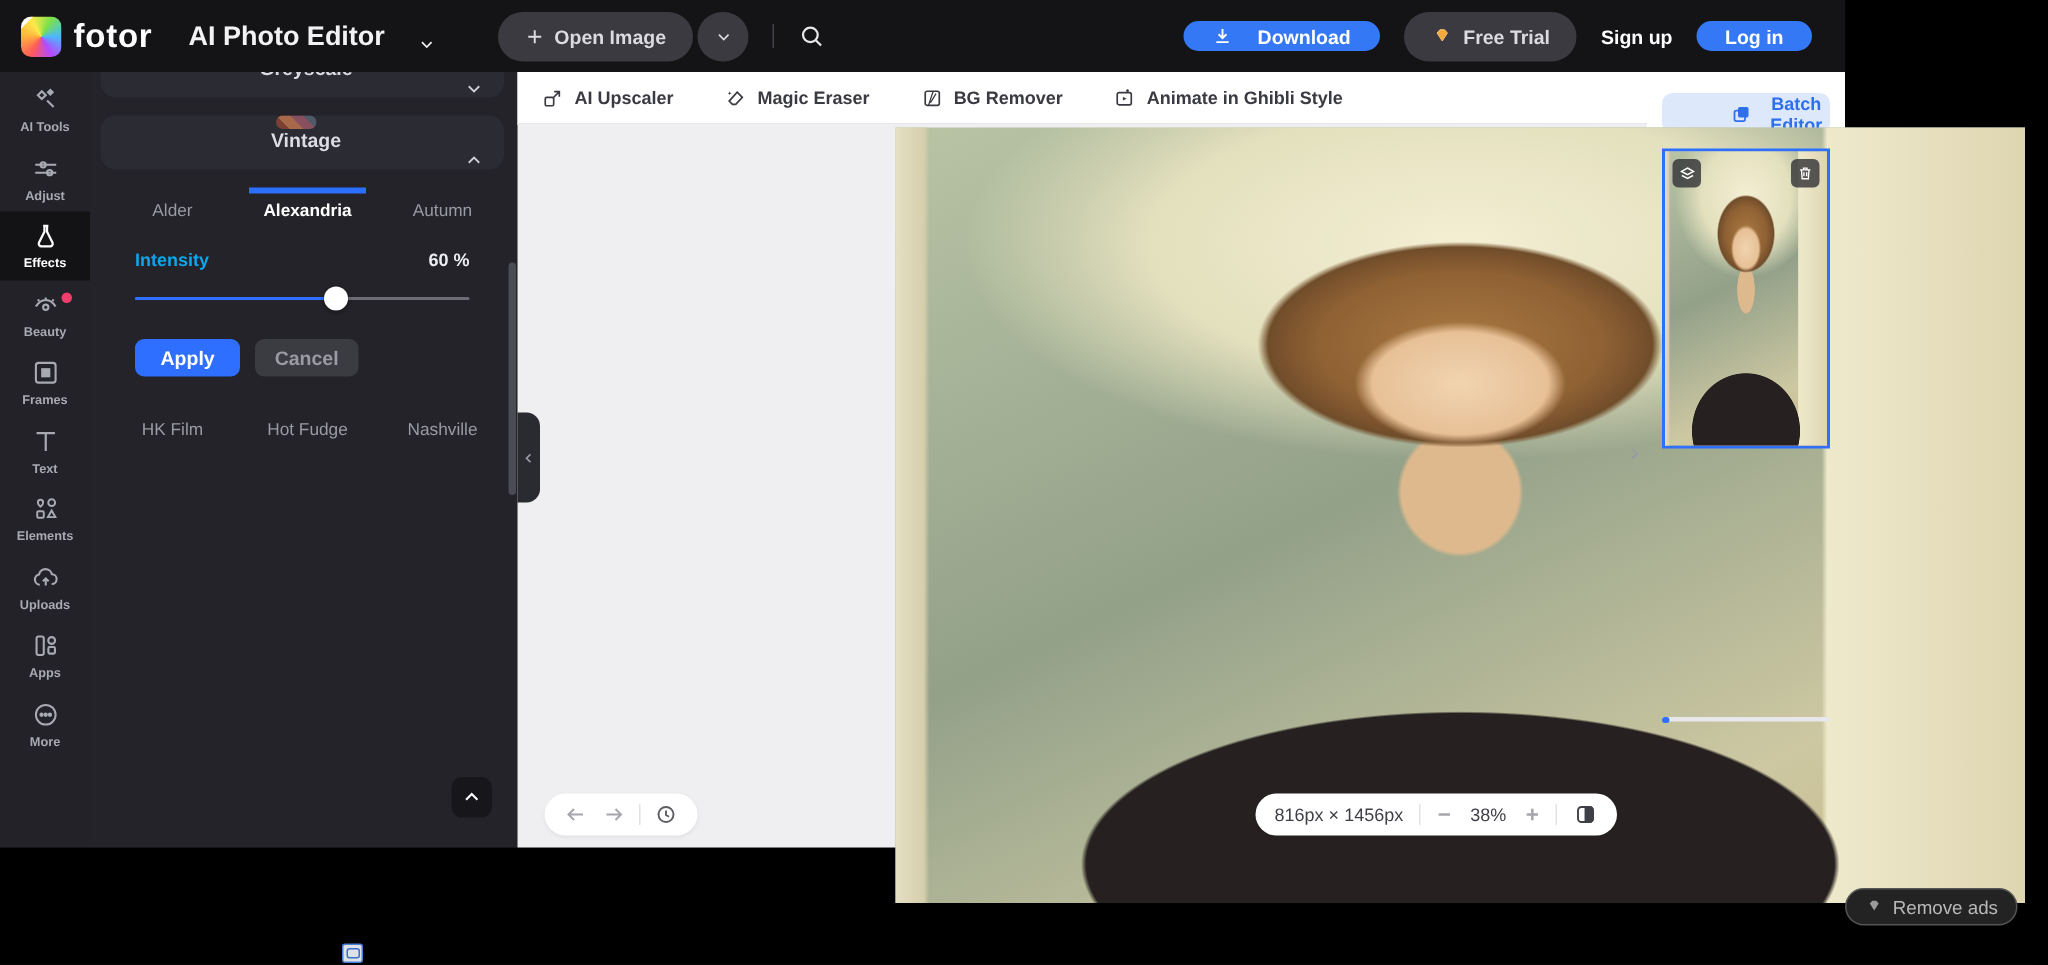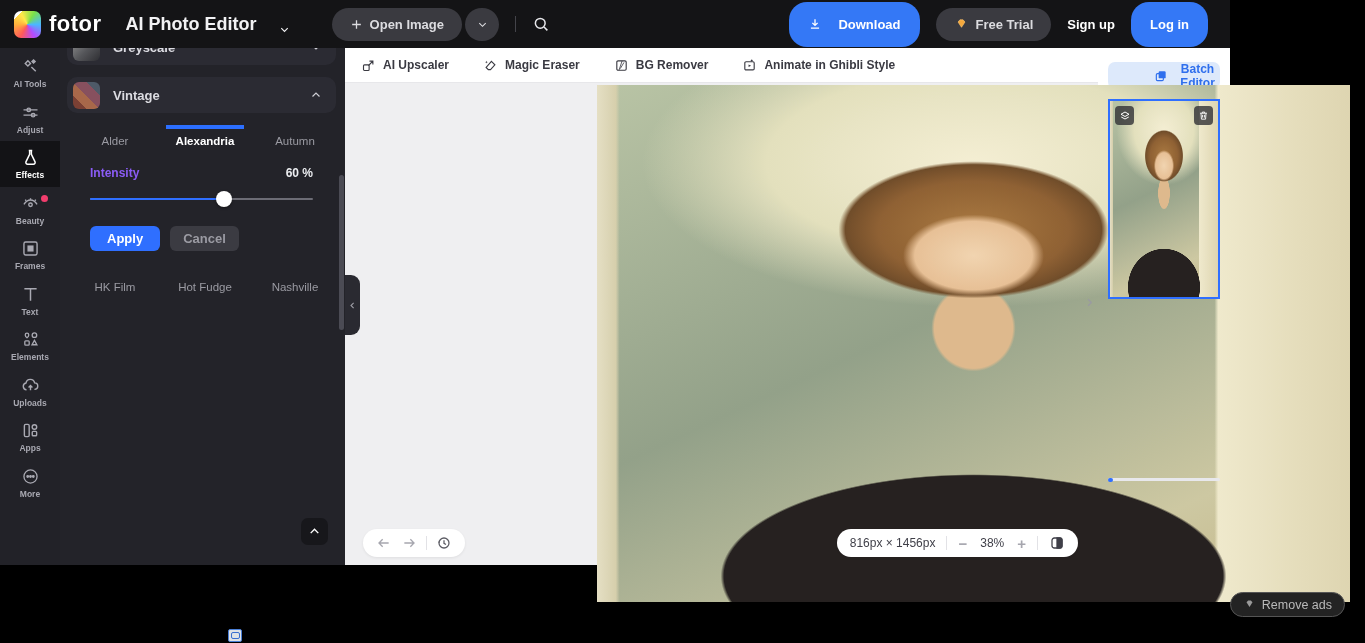--- a/index.html
+++ b/index.html
@@ -14,59 +14,59 @@
       linear-gradient(135deg,#fff 0 15%, transparent 15.5%),
       conic-gradient(from 210deg,#ff5a5a,#ffb13d,#ffe94a,#7ae04a,#4ab8ff,#b44aff,#ff5a5a); }
   .brand { color:#fff; font-size:22px; font-weight:700; letter-spacing:.5px; margin-left:8px; }
   .app-menu { display:flex; align-items:flex-end; gap:22px; color:#f2f2f4; font-size:18px; font-weight:700; margin-left:24px; cursor:pointer; }
   .open-split { display:flex; gap:3px; margin-left:42px; }
   .btn-dark { background:#3a3a40; color:#dcdce0; border:none; border-radius:17px; height:33px;
     display:flex; align-items:center; gap:7px; padding:0 18px; font-size:13px; font-weight:700; cursor:pointer; }
   .open-chev { width:34px; padding:0; justify-content:center; border-radius:17px; }
   .tb-divider { width:1px; height:16px; background:#44444a; margin:0 16px; }
   .tb-right { margin-left:auto; display:flex; align-items:center; gap:16px; }
-  .btn-blue { background:#3478f6; color:#fff; border:none; border-radius:18px; height:45px;
+  .btn-blue { background:#3478f6; color:#fff; border:none; border-radius:18px; height:20px;
     display:flex; align-items:center; gap:16px; padding:0 19px; font-size:13px; font-weight:700; cursor:pointer; }
   .signup { color:#fff; font-size:13px; font-weight:700; cursor:pointer; }
   .icon { display:inline-flex; align-items:center; justify-content:center; }
 
   .main-row { display:flex; height:517px; }
 
   
   .sidebar { width:60px; background:#222228; display:flex; flex-direction:column; padding-top:2px; }
   .side-item { height:45.5px; display:flex; flex-direction:column; align-items:center; justify-content:center;
     gap:2px; color:#a9a9b2; cursor:pointer; position:relative; }
   .side-item .lbl { font-size:8.5px; font-weight:700; }
   .side-item.active { background:#131316; color:#fff; }
   .dot { position:absolute; top:8px; right:12px; width:7px; height:7px; border-radius:50%; background:#f23d6d; }
 
   
   .panel { width:285px; background:#232329; position:relative; overflow:hidden; padding:0 0 0 0; }
   .group-card { margin:0 9px 0 7px; background:#2b2b33; border-radius:10px; height:36px;
-    display:flex; align-items:center; padding:0 14px 0 6px; cursor:pointer; }
+    display:flex; align-items:center; padding:0 14px 0 6px; cursor:pointer;flex-direction:column; }
   .group-card.cropped { margin-top:-19px; }
   .group-card + .group-card { margin-top:12px; }
   .group-thumb { width:27px; height:27px; border-radius:6px; }
   .gt-grey { background:linear-gradient(135deg,#9a9a9a 0%,#55565a 55%,#2e2e32 100%); }
   .gt-vintage { background:
       linear-gradient(45deg,#7a4034 0 25%, #a8684a 25% 50%, #87505e 50% 75%, #4e5a68 75%),
       #6a4a3a; }
   .group-label { color:#dcdce2; font-size:13px; font-weight:700; margin-left:13px; }
   .group-chev { margin-left:auto; color:#cfcfd6; }
 
   .filter-grid { display:grid; grid-template-columns:repeat(3,74px); column-gap:12px; row-gap:0;
     padding:14px 0 0 18px;gap:16px; }
   .filter-item { display:flex; flex-direction:column; align-items:center; cursor:pointer; }
   .thumb { width:74px; height:74px; border-radius:10px; position:relative; overflow:hidden; }
   .filter-item.selected .thumb { outline:2px solid #2f6fff; outline-offset:0; }
   .fname { margin-top:8px; font-size:11.5px; color:#9a9aa2; }
   .filter-item.selected .fname { color:#fff; font-weight:700; }
 
   .intensity-row { display:flex; justify-content:space-between; align-items:center; margin:19px 32px 0 30px; }
-  .intensity-label { color:#8b5cf6; font-size:12px; font-weight:700; }
+  .intensity-label { color:#0ea5e9; font-size:12px; font-weight:700; }
   .intensity-value { color:#eceef1; font-size:12px; font-weight:700; }
   .slider { position:relative; height:16px; margin:11px 32px 0 30px; cursor:pointer; }
   .slider .track { position:absolute; top:7px; left:0; right:0; height:2px; background:#6c6c75; border-radius:1px; }
   .slider .fill { position:absolute; top:7px; left:0; height:2px; background:#2f6fff; border-radius:1px; }
   .slider .sthumb { position:absolute; top:0; width:16px; height:16px; border-radius:50%; background:#fff;
     box-shadow:0 1px 3px rgba(0,0,0,.45); }
   .btn-row { display:flex; gap:10px; margin:19px 0 0 30px; }
   .apply-btn { background:#2f6fff; color:#fff; border:none; border-radius:6px; height:25px; padding:0 17px;
     font-size:13px; font-weight:700; cursor:pointer; }
   .cancel-btn { background:#3b3b42; color:#9b9ba3; border:none; border-radius:6px; height:25px; padding:0 13px;

